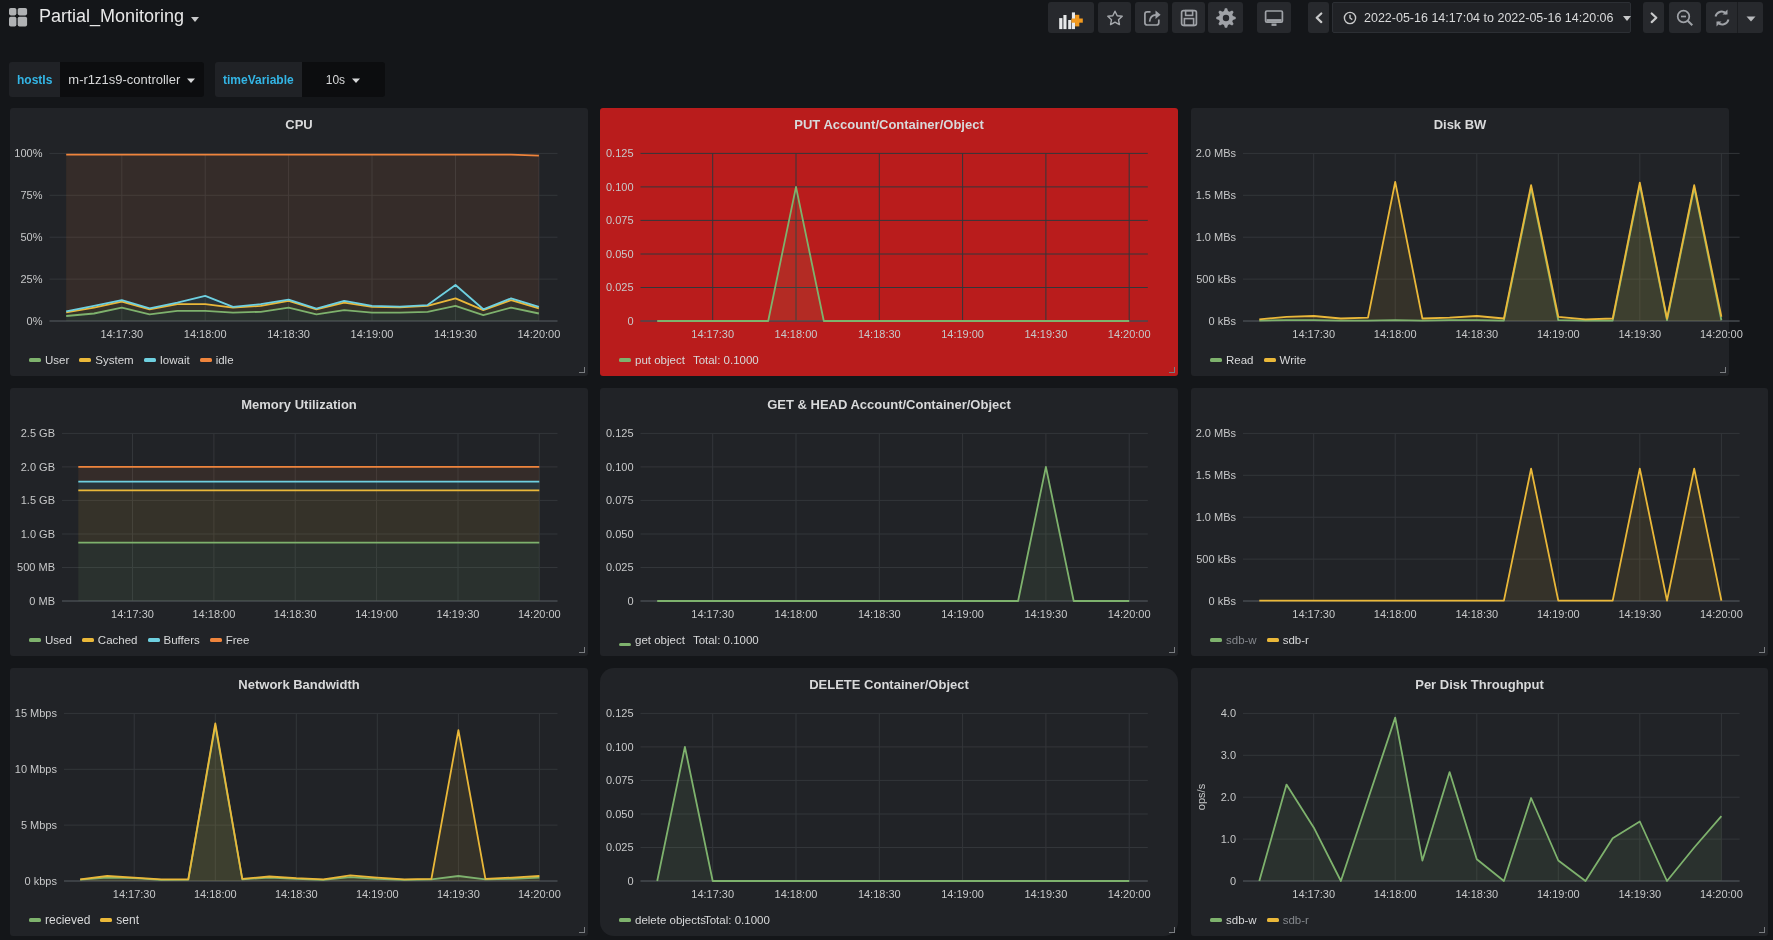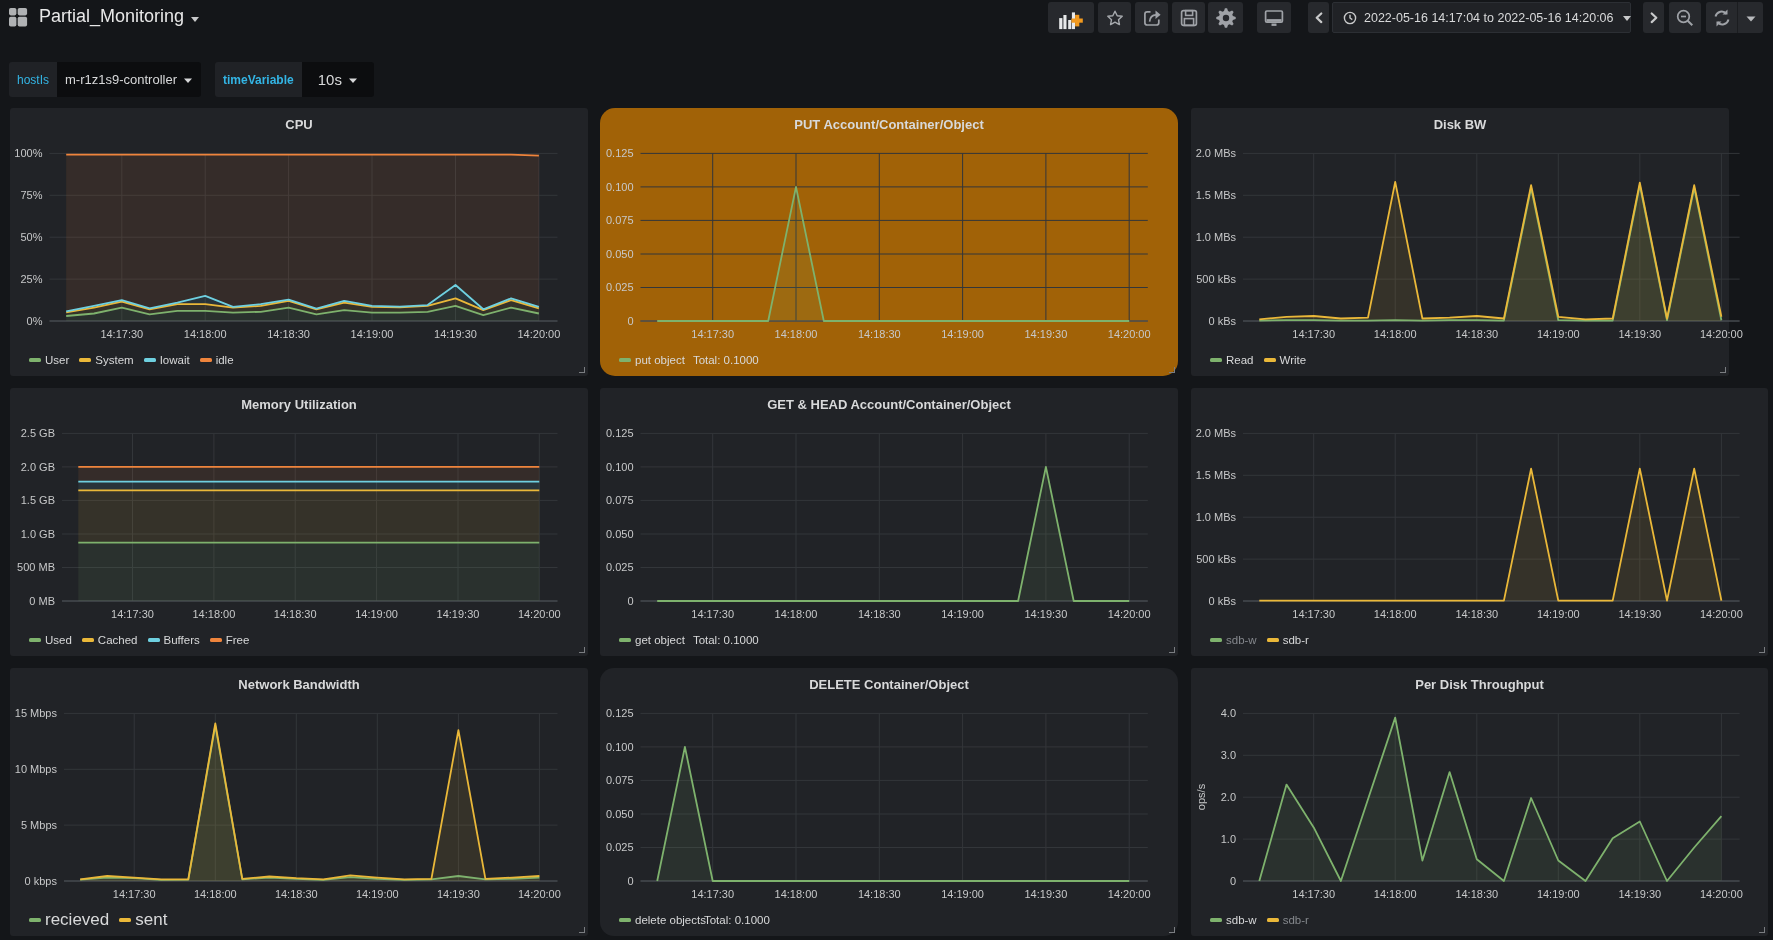--- a/index.html
+++ b/index.html
@@ -87,28 +87,28 @@
       <path d="M16.5 2.5v5h-5z" fill="#9fa2a7"></path>
       <path d="M17.5 12.5a6.3 6.3 0 0 1-11 2.6" fill="none" stroke="#9fa2a7" stroke-width="1.9"></path>
       <path d="M5.5 19.5v-5h5z" fill="#9fa2a7"></path>
     </svg>
     <div style="position:absolute;left:31px;top:0;width:1px;height:31px;background:#1b1d20"></div>
     <svg width="10" height="7" style="position:absolute;left:40px;top:13px">
       <polygon points="0.5,1.5 9.5,1.5 5,6.5" fill="#b8babd"></polygon>
     </svg>
   </div>
 <div style="position:absolute;left:9px;top:62px;height:35px;display:flex;border-radius:3px;overflow:hidden;font-family:'Liberation Sans',sans-serif">
-<div style="background:#202226;display:flex;align-items:center;padding:0 8px;color:#33b5e5;font-size:12px;font-weight:normal">hostIs</div>
+<div style="background:#202226;display:flex;align-items:center;padding:0 8px;color:#33b5e5;font-size:12px;font-weight:bold">hostIs</div>
 <div style="background:#0c0d0f;display:flex;align-items:center;padding:0 8px;color:#d8d9da;font-size:13px">m-r1z1s9-controller<svg width="10" height="8" style="flex:none;margin-left:6px">
         <polygon points="1,2.5 9,2.5 5,7" fill="#d8d9da"></polygon>
       </svg></div>
 </div>
 <div style="position:absolute;left:215px;top:62px;height:35px;display:flex;border-radius:3px;overflow:hidden;font-family:'Liberation Sans',sans-serif">
 <div style="background:#202226;display:flex;align-items:center;padding:0 8px;color:#33b5e5;font-size:12px;font-weight:bold">timeVariable</div>
-<div style="background:#0c0d0f;display:flex;align-items:center;padding:0 16px;color:#d8d9da;font-size:15px">10s<svg width="10" height="8" style="flex:none;margin-left:6px">
+<div style="background:#0c0d0f;display:flex;align-items:center;padding:0 24px;color:#d8d9da;font-size:12px">10s<svg width="10" height="8" style="flex:none;margin-left:6px">
         <polygon points="1,2.5 9,2.5 5,7" fill="#d8d9da"></polygon>
       </svg></div>
 </div>
 <div style="position:absolute;left:10px;top:108px;width:578px;height:268px;background:#212327;border-radius:3px">
     <div style="position:absolute;left:0;top:0;width:100%;height:31px;line-height:33px;text-align:center;font-family:'Liberation Sans',sans-serif;font-size:13px;font-weight:bold;color:#d8d9da">CPU</div>
     <svg width="578" height="268" style="position:absolute;left:0;top:0">
       <line x1="39.5" y1="213.0" x2="547.5" y2="213.0" stroke="#33363a" stroke-width="1"></line>
       <line x1="39.5" y1="171.1" x2="547.5" y2="171.1" stroke="#33363a" stroke-width="1"></line>
       <line x1="39.5" y1="129.2" x2="547.5" y2="129.2" stroke="#33363a" stroke-width="1"></line>
       <line x1="39.5" y1="87.3" x2="547.5" y2="87.3" stroke="#33363a" stroke-width="1"></line>
@@ -153,21 +153,21 @@
         <span style="width:12px;height:3.5px;border-radius:1.5px;background:#6ED0E0;margin-right:4px"></span>
         <span style="color:#d8d9da">Iowait</span>
       </span>
       <span style="display:inline-flex;align-items:center;margin-right:10px">
         <span style="width:12px;height:3.5px;border-radius:1.5px;background:#EF843C;margin-right:4px"></span>
         <span style="color:#d8d9da">idle</span>
       </span>
     </div>
     <div style="position:absolute;right:3px;bottom:3px;width:5px;height:5px;border-right:1px solid #7a7d81;border-bottom:1px solid #7a7d81"></div>
   </div>
-<div style="position:absolute;left:600px;top:108px;width:578px;height:268px;background:#a16207;border-radius:15px">
+<div style="position:absolute;left:600px;top:108px;width:578px;height:268px;background:#b91c1c;border-radius:3px">
     <div style="position:absolute;left:0;top:0;width:100%;height:31px;line-height:33px;text-align:center;font-family:'Liberation Sans',sans-serif;font-size:13px;font-weight:bold;color:#d8d9da">PUT Account/Container/Object</div>
     <svg width="578" height="268" style="position:absolute;left:0;top:0">
       <line x1="40.5" y1="213.0" x2="547.8" y2="213.0" stroke="#33363a" stroke-width="1"></line>
       <line x1="40.5" y1="179.5" x2="547.8" y2="179.5" stroke="#33363a" stroke-width="1"></line>
       <line x1="40.5" y1="146.0" x2="547.8" y2="146.0" stroke="#33363a" stroke-width="1"></line>
       <line x1="40.5" y1="112.4" x2="547.8" y2="112.4" stroke="#33363a" stroke-width="1"></line>
       <line x1="40.5" y1="78.9" x2="547.8" y2="78.9" stroke="#33363a" stroke-width="1"></line>
       <line x1="40.5" y1="45.4" x2="547.8" y2="45.4" stroke="#33363a" stroke-width="1"></line>
       <line x1="112.7" y1="45.4" x2="112.7" y2="213.0" stroke="#33363a" stroke-width="1"></line>
       <line x1="196.0" y1="45.4" x2="196.0" y2="213.0" stroke="#33363a" stroke-width="1"></line>
@@ -325,21 +325,21 @@
       <text x="33.5" y="82.7" text-anchor="end" font-family="&quot;Liberation Sans&quot;, sans-serif" font-size="11" fill="#c7c8c9">0.100</text>
       <text x="33.5" y="49.2" text-anchor="end" font-family="&quot;Liberation Sans&quot;, sans-serif" font-size="11" fill="#c7c8c9">0.125</text>
       <text x="112.7" y="230" text-anchor="middle" font-family="&quot;Liberation Sans&quot;, sans-serif" font-size="11" fill="#c7c8c9">14:17:30</text>
       <text x="196.0" y="230" text-anchor="middle" font-family="&quot;Liberation Sans&quot;, sans-serif" font-size="11" fill="#c7c8c9">14:18:00</text>
       <text x="279.3" y="230" text-anchor="middle" font-family="&quot;Liberation Sans&quot;, sans-serif" font-size="11" fill="#c7c8c9">14:18:30</text>
       <text x="362.6" y="230" text-anchor="middle" font-family="&quot;Liberation Sans&quot;, sans-serif" font-size="11" fill="#c7c8c9">14:19:00</text>
       <text x="445.9" y="230" text-anchor="middle" font-family="&quot;Liberation Sans&quot;, sans-serif" font-size="11" fill="#c7c8c9">14:19:30</text>
       <text x="529.2" y="230" text-anchor="middle" font-family="&quot;Liberation Sans&quot;, sans-serif" font-size="11" fill="#c7c8c9">14:20:00</text>
     </svg>
     <div style="position:absolute;left:19px;top:244px;height:16px;display:flex;align-items:center;font-size:11.5px;font-family:'Liberation Sans',sans-serif">
-      <span style="display:inline-flex;align-items:center;margin-right:10px">
+      <span style="display:inline-flex;align-items:flex-end;margin-right:10px">
         <span style="width:12px;height:3.5px;border-radius:1.5px;background:#7EB26D;margin-right:4px"></span>
         <span style="color:#d8d9da">get object</span>
       </span>
       <span style="color:#d8d9da;margin-left:-2px">Total:&nbsp;0.1000</span>
     </div>
     <div style="position:absolute;right:3px;bottom:3px;width:5px;height:5px;border-right:1px solid #7a7d81;border-bottom:1px solid #7a7d81"></div>
   </div>
 <div style="position:absolute;left:1191px;top:388px;width:577px;height:268px;background:#212327;border-radius:3px">
     <svg width="577" height="268" style="position:absolute;left:0;top:0">
       <line x1="52.0" y1="213.0" x2="548.6" y2="213.0" stroke="#33363a" stroke-width="1"></line>
@@ -402,21 +402,21 @@
       <text x="47.0" y="160.9" text-anchor="end" font-family="&quot;Liberation Sans&quot;, sans-serif" font-size="11" fill="#c7c8c9">5 Mbps</text>
       <text x="47.0" y="105.1" text-anchor="end" font-family="&quot;Liberation Sans&quot;, sans-serif" font-size="11" fill="#c7c8c9">10 Mbps</text>
       <text x="47.0" y="49.2" text-anchor="end" font-family="&quot;Liberation Sans&quot;, sans-serif" font-size="11" fill="#c7c8c9">15 Mbps</text>
       <text x="124.2" y="230" text-anchor="middle" font-family="&quot;Liberation Sans&quot;, sans-serif" font-size="11" fill="#c7c8c9">14:17:30</text>
       <text x="205.3" y="230" text-anchor="middle" font-family="&quot;Liberation Sans&quot;, sans-serif" font-size="11" fill="#c7c8c9">14:18:00</text>
       <text x="286.3" y="230" text-anchor="middle" font-family="&quot;Liberation Sans&quot;, sans-serif" font-size="11" fill="#c7c8c9">14:18:30</text>
       <text x="367.3" y="230" text-anchor="middle" font-family="&quot;Liberation Sans&quot;, sans-serif" font-size="11" fill="#c7c8c9">14:19:00</text>
       <text x="448.4" y="230" text-anchor="middle" font-family="&quot;Liberation Sans&quot;, sans-serif" font-size="11" fill="#c7c8c9">14:19:30</text>
       <text x="529.4" y="230" text-anchor="middle" font-family="&quot;Liberation Sans&quot;, sans-serif" font-size="11" fill="#c7c8c9">14:20:00</text>
     </svg>
-    <div style="position:absolute;left:19px;top:244px;height:16px;display:flex;align-items:center;font-size:17px;font-family:'Liberation Sans',sans-serif">
+    <div style="position:absolute;left:19px;top:244px;height:16px;display:flex;align-items:center;font-size:12px;font-family:'Liberation Sans',sans-serif">
       <span style="display:inline-flex;align-items:center;margin-right:10px">
         <span style="width:12px;height:3.5px;border-radius:1.5px;background:#7EB26D;margin-right:4px"></span>
         <span style="color:#d8d9da">recieved</span>
       </span>
       <span style="display:inline-flex;align-items:center;margin-right:10px">
         <span style="width:12px;height:3.5px;border-radius:1.5px;background:#EAB839;margin-right:4px"></span>
         <span style="color:#d8d9da">sent</span>
       </span>
     </div>
     <div style="position:absolute;right:3px;bottom:3px;width:5px;height:5px;border-right:1px solid #7a7d81;border-bottom:1px solid #7a7d81"></div>

